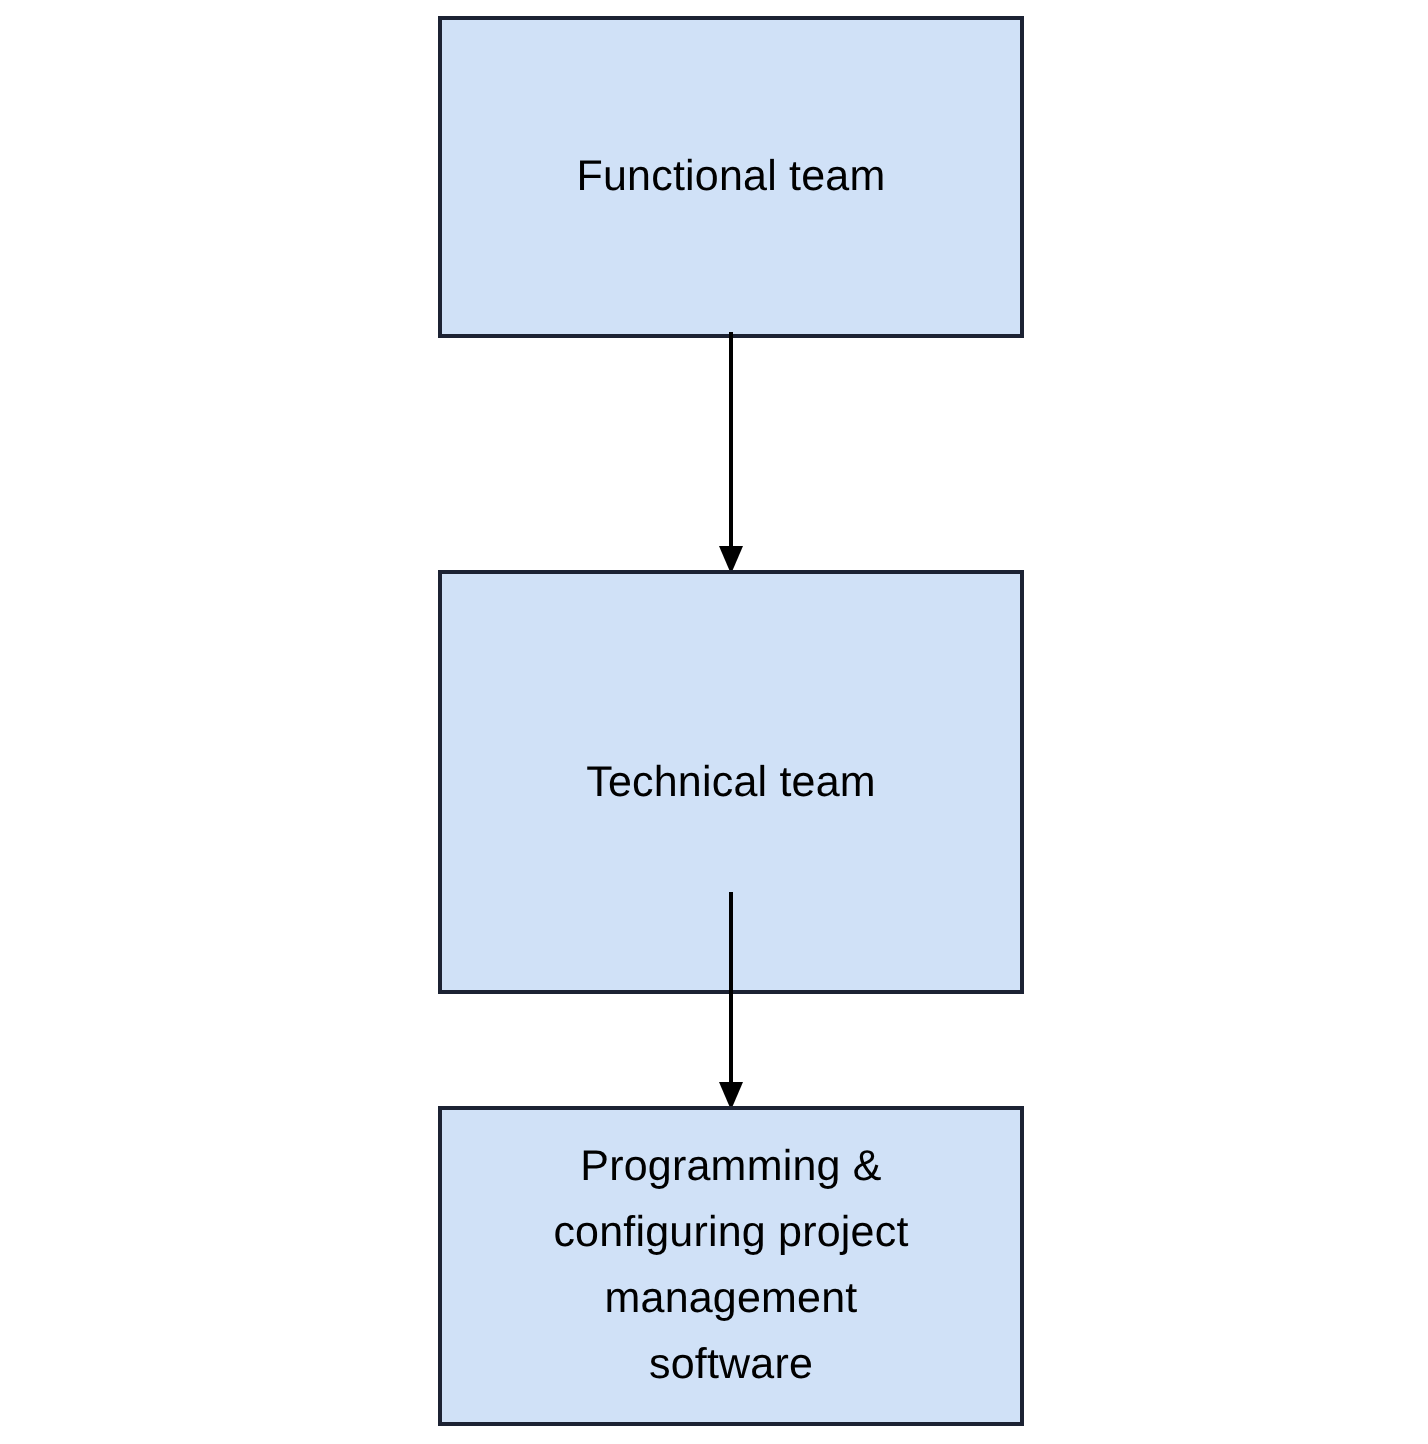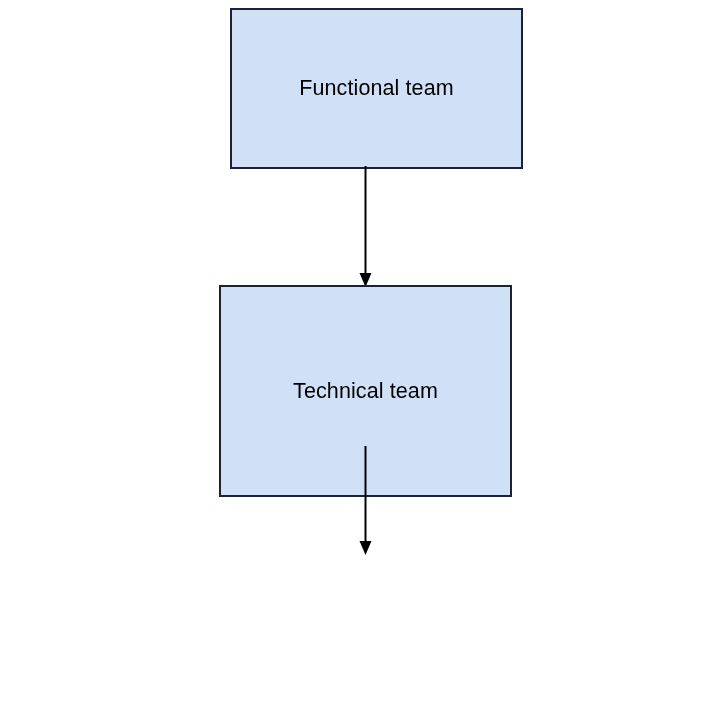--- a/index.html
+++ b/index.html
@@ -35,21 +35,20 @@
     line-height: 33px;
     letter-spacing: 0.1px;
     white-space: pre-line;
     padding: 0 6px;
   }
   #node-functional-team {
     left: 219px;
     top: 8px;
     width: 293px;
     height: 161px;
-    margin-left: 11px;
   }
   #node-technical-team {
     left: 219px;
     top: 285px;
     width: 293px;
     height: 212px;
   }
   #node-programming-configuring {
     left: 219px;
     top: 553px;
@@ -89,14 +88,20 @@
 
   <div class="node" id="node-technical-team">
     <span class="node-label">Technical team</span>
   </div>
 
   <svg class="connector" id="connector-technical-to-programming" viewBox="0 0 40 110" width="40" height="110">
     <line x1="20.5" y1="0" x2="20.5" y2="100" stroke="#000000" stroke-width="2"></line>
     <polygon points="20.5,109 14.5,95 26.5,95" fill="#000000"></polygon>
   </svg>
 
+  <div class="node" id="node-programming-configuring">
+    <span class="node-label">Programming &amp;
+configuring project
+management
+software</span>
+  </div>
 
 </div>
 
 </body></html>

